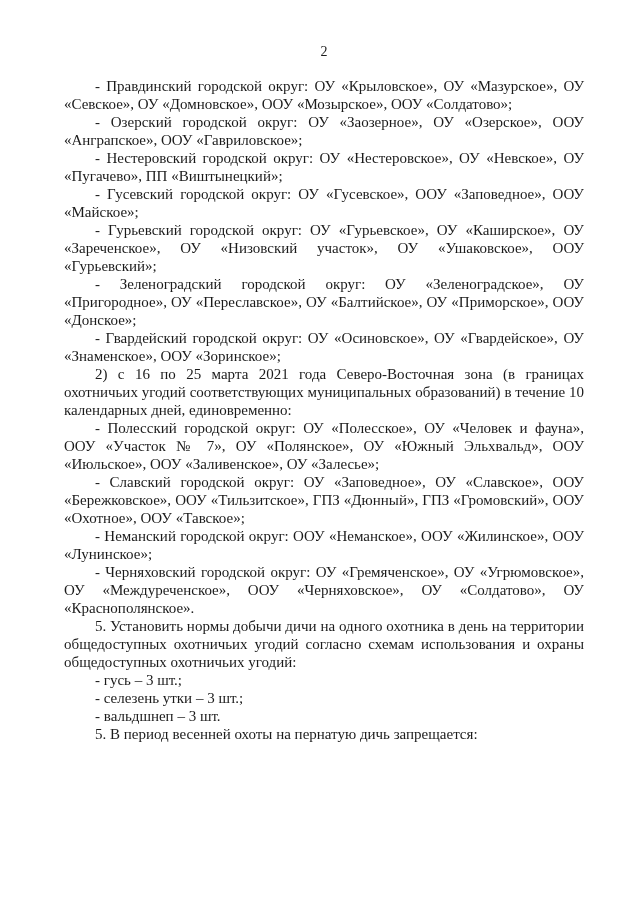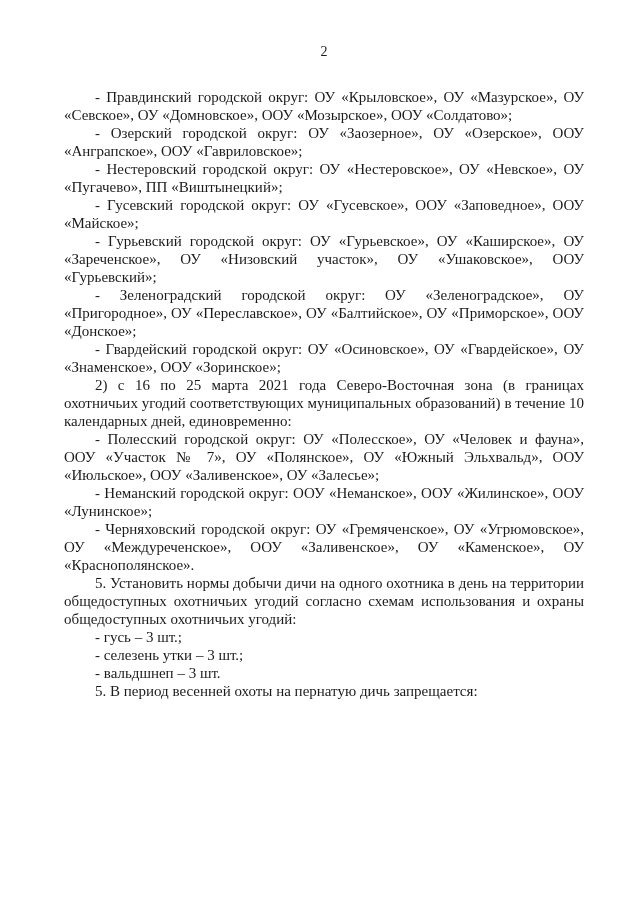--- a/index.html
+++ b/index.html
@@ -20,21 +20,21 @@
     position: absolute;
     top: 44px;
     left: 64px;
     width: 520px;
     text-align: center;
     font-size: 14px;
     line-height: 16px;
   }
   .content {
     position: absolute;
-    top: 88px;
+    top: 77px;
     left: 64px;
     width: 520px;
   }
   .para {
     margin: 0;
     font-size: 15px;
     line-height: 18px;
     text-align: justify;
     text-indent: 31px;
   }
@@ -57,25 +57,26 @@
       <p class="para">- Гурьевский городской округ: ОУ «Гурьевское», ОУ «Каширское», ОУ «Зареченское», ОУ «Низовский участок», ОУ «Ушаковское», ООУ «Гурьевский»;</p>
 
       <p class="para">- Зеленоградский городской округ: ОУ «Зеленоградское», ОУ «Пригородное», ОУ «Переславское», ОУ «Балтийское», ОУ «Приморское», ООУ «Донское»;</p>
 
       <p class="para">- Гвардейский городской округ: ОУ «Осиновское», ОУ «Гвардейское», ОУ «Знаменское», ООУ «Зоринское»;</p>
 
       <p class="para">2) с 16 по 25 марта 2021 года Северо-Восточная зона (в границах охотничьих угодий соответствующих муниципальных образований) в течение 10 календарных дней, единовременно:</p>
 
       <p class="para">- Полесский городской округ: ОУ «Полесское», ОУ «Человек и фауна», ООУ «Участок № 7», ОУ «Полянское», ОУ «Южный Эльхвальд», ООУ «Июльское», ООУ «Заливенское», ОУ «Залесье»;</p>
 
+      <p class="para">- Славский городской округ: ОУ «Заповедное», ОУ «Славское», ООУ «Бережковское», ООУ «Тильзитское», ГПЗ «Дюнный», ГПЗ «Громовский», ООУ «Охотное», ООУ «Тавское»;</p>
 
       <p class="para">- Неманский городской округ: ООУ «Неманское», ООУ «Жилинское», ООУ «Лунинское»;</p>
 
 
-      <p class="para">- Черняховский городской округ: ОУ «Гремяченское», ОУ «Угрюмовское», ОУ «Междуреченское», ООУ «Заливенское», ОУ «Каменское», ОУ «Краснополянское».</p>
+      <p class="para">- Черняховский городской округ: ОУ «Гремяченское», ОУ «Угрюмовское», ОУ «Междуреченское», ООУ «Черняховское», ОУ «Солдатово», ОУ «Краснополянское».</p>
 
 
       <p class="para">5. Установить нормы добычи дичи на одного охотника в день на территории общедоступных охотничьих угодий согласно схемам использования и охраны общедоступных охотничьих угодий:</p>
 
       <p class="para">- гусь – 3 шт.;</p>
 
       <p class="para">- селезень утки – 3 шт.;</p>
 
       <p class="para">- вальдшнеп – 3 шт.</p>
 

